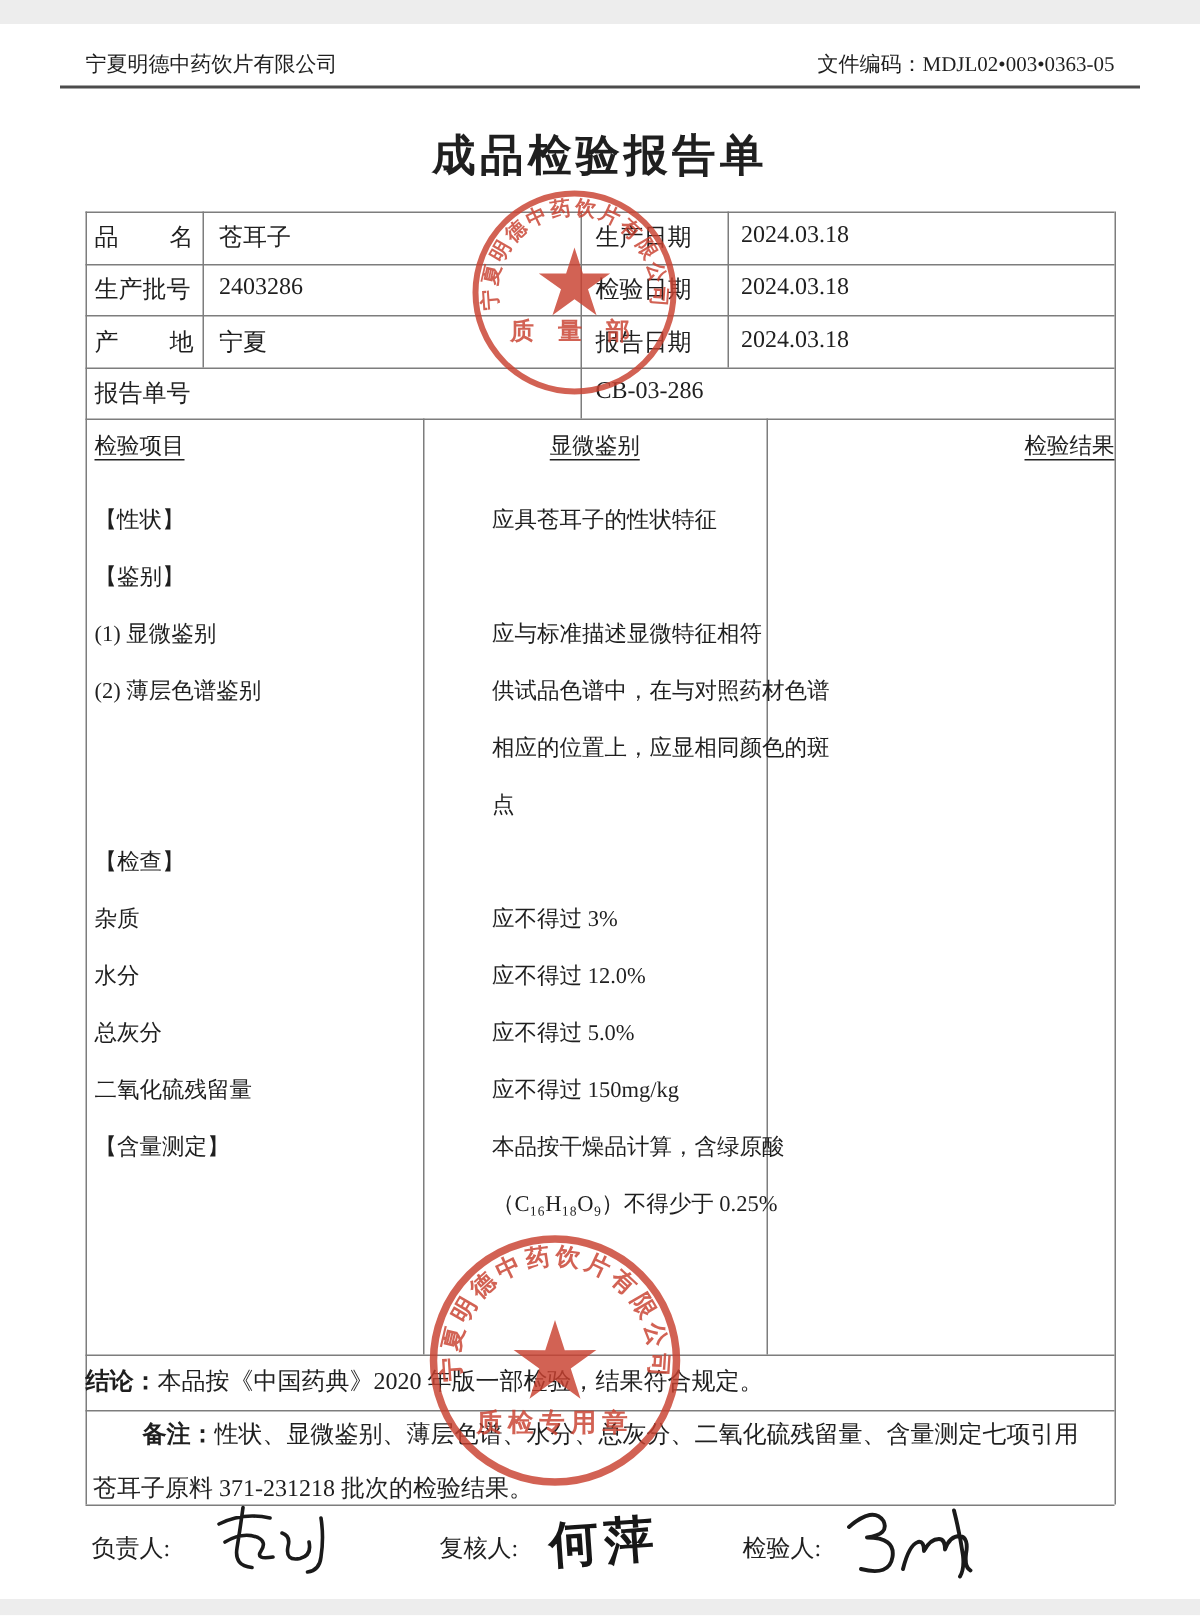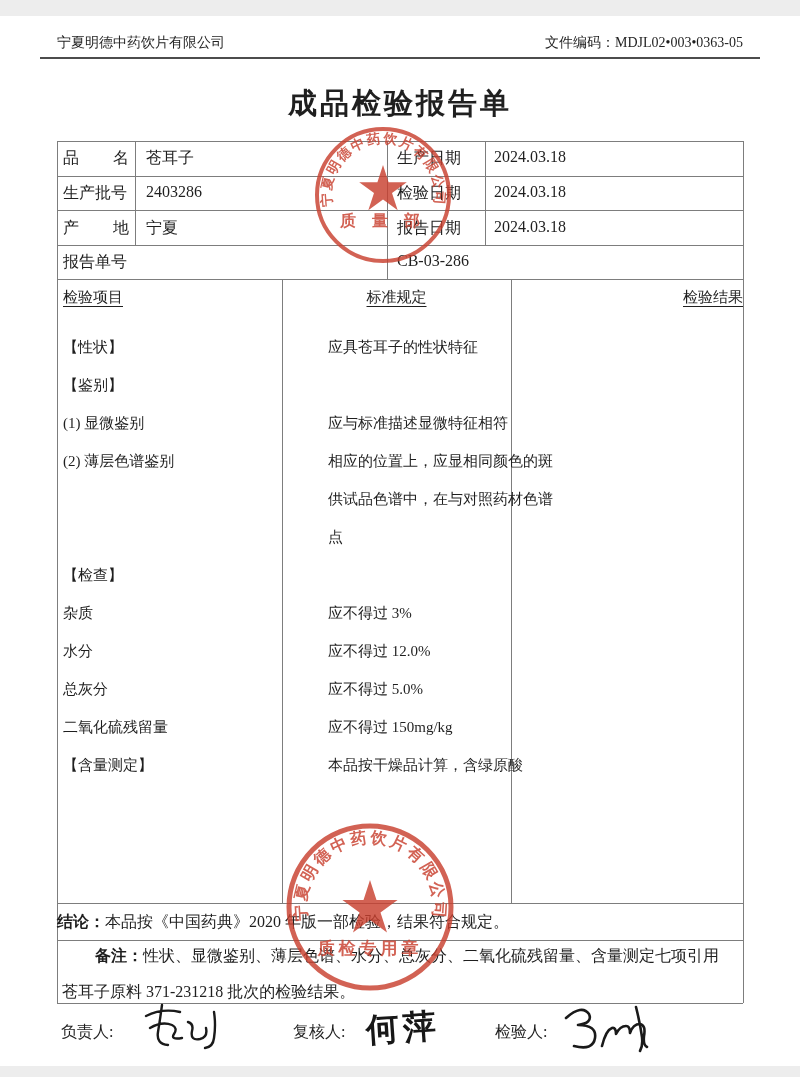--- a/index.html
+++ b/index.html
@@ -74,21 +74,21 @@
 
   <div class="jlabel" style="left:63px;top:218px;">产地</div>
   <div class="cell" style="left:146px;top:218px;">宁夏</div>
   <div class="cell" style="left:397px;top:218px;">报告日期</div>
   <div class="cell" style="left:494px;top:218px;">2024.03.18</div>
 
   <div class="cell" style="left:63px;top:252px;">报告单号</div>
   <div class="cell" style="left:397px;top:252px;">CB-03-286</div>
 
   <div class="col-header" style="left:63px;top:288px;">检验项目</div>
-  <div class="col-header" style="left:282px;top:288px;width:229px;text-align:center;">标准规定</div>
+  <div class="col-header" style="left:282px;top:288px;width:229px;text-align:center;">显微鉴别</div>
   <div class="col-header" style="left:511px;top:288px;width:232px;text-align:right;">检验结果</div>
 
   <div class="lines" style="left:63px;top:328px;width:212px;">
     <div class="bline">【性状】</div>
     <div class="bline">【鉴别】</div>
     <div class="bline">(1) 显微鉴别</div>
     <div class="bline">(2) 薄层色谱鉴别</div>
     <div class="bline"></div>
     <div class="bline"></div>
     <div class="bline">【检查】</div>
@@ -96,29 +96,30 @@
     <div class="bline">水分</div>
     <div class="bline">总灰分</div>
     <div class="bline">二氧化硫残留量</div>
     <div class="bline">【含量测定】</div>
   </div>
 
   <div class="lines" style="left:290px;top:328px;width:218px;margin-left:38px;">
     <div class="bline">应具苍耳子的性状特征</div>
     <div class="bline"></div>
     <div class="bline">应与标准描述显微特征相符</div>
+    <div class="bline">供试品色谱中，在与对照药材色谱</div>
     <div class="bline">相应的位置上，应显相同颜色的斑</div>
-    <div class="bline">供试品色谱中，在与对照药材色谱</div>
     <div class="bline">点</div>
     <div class="bline"></div>
     <div class="bline">应不得过 3%</div>
     <div class="bline">应不得过 12.0%</div>
     <div class="bline">应不得过 5.0%</div>
     <div class="bline">应不得过 150mg/kg</div>
     <div class="bline">本品按干燥品计算，含绿原酸</div>
+    <div class="bline">（C₁₆H₁₈O₉）不得少于 0.25%</div>
   </div>
 
 
   <div class="concl"><b>结论：</b><span>本品按《中国药典》2020 年版一部检验，结果符合规定。</span></div>
 
   <div class="txt remark-l1 remark"><b>备注：</b><span>性状、显微鉴别、薄层色谱、水分、总灰分、二氧化硫残留量、含量测定七项引用</span></div>
   <div class="txt remark-l2">苍耳子原料 371-231218 批次的检验结果。</div>
 
   <div class="txt siglabel" style="left:61px;top:1022px;">负责人:</div>
   <svg class="sigsvg" style="left:128px;top:1000px;" width="110" height="58" viewBox="0 0 110 58">

